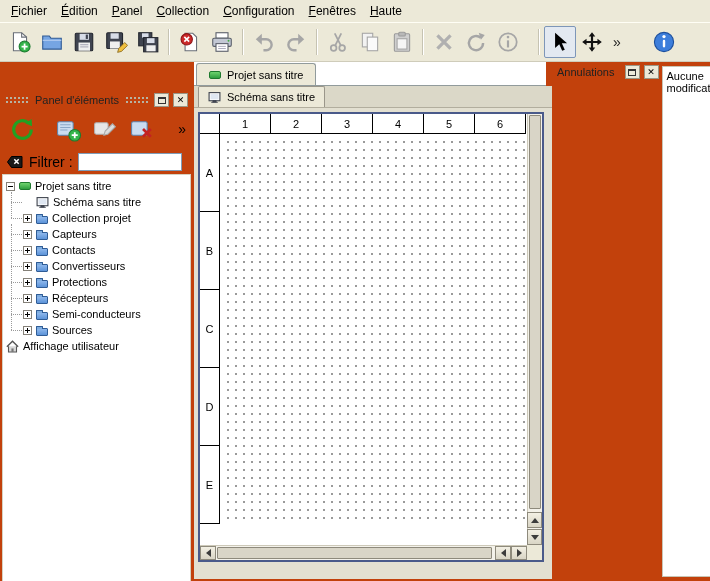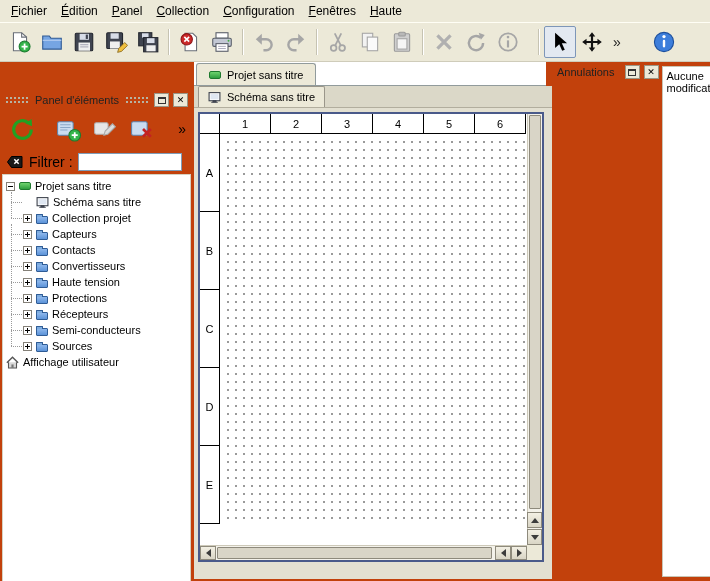--- a/index.html
+++ b/index.html
@@ -337,25 +337,20 @@
           <span class="tlabel">Contacts</span>
         </div>
         <div class="trow">
           <span class="expander plus"></span>
           <span class="ic ic-folder"></span>
           <span class="tlabel">Convertisseurs</span>
         </div>
         <div class="trow">
           <span class="expander plus"></span>
           <span class="ic ic-folder"></span>
-          <span class="tlabel">Haute tension</span>
-        </div>
-        <div class="trow">
-          <span class="expander plus"></span>
-          <span class="ic ic-folder"></span>
           <span class="tlabel">Protections</span>
         </div>
         <div class="trow">
           <span class="expander plus"></span>
           <span class="ic ic-folder"></span>
           <span class="tlabel">Récepteurs</span>
         </div>
         <div class="trow">
           <span class="expander plus"></span>
           <span class="ic ic-folder"></span>

